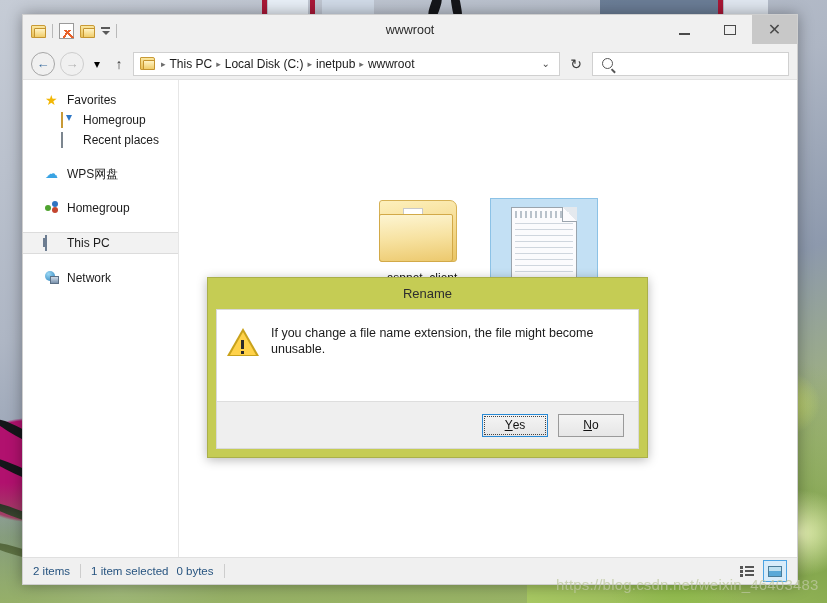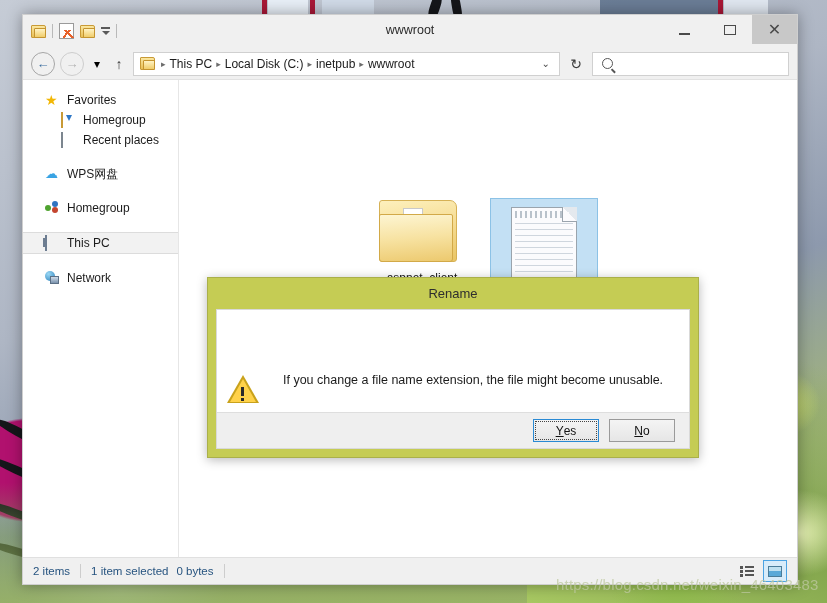--- a/index.html
+++ b/index.html
@@ -156,27 +156,27 @@
   #viewbtns{margin-left:auto;display:flex;align-items:center;gap:5px;}
   .vbtn{width:22px;height:20px;display:flex;align-items:center;justify-content:center;}
   .vbtn.active{border:1px solid #4ba3e3;background:#d8ecfa;}
   .gl-details{width:14px;height:11px;position:relative;}
   .gl-details:before{content:"";position:absolute;left:0;top:0;width:3px;height:11px;
     background:repeating-linear-gradient(180deg,#555 0 3px,transparent 3px 4px);}
   .gl-details:after{content:"";position:absolute;left:5px;top:0;width:9px;height:11px;
     background:repeating-linear-gradient(180deg,#555 0 2px,transparent 2px 4px);}
   .gl-icons{width:14px;height:11px;background:linear-gradient(180deg,#bfe0f0 0 45%,#5aa9d8 45% 100%);border:1px solid #4a7c99;box-sizing:border-box;}
   
-  #dialog{position:absolute;left:207px;top:277px;width:492px;height:181px;
+  #dialog{position:absolute;left:207px;top:277px;width:441px;height:181px;
     background:#c5cc54;border:1px solid #aab04a;box-sizing:border-box;
     box-shadow:0 2px 10px rgba(0,0,0,.28);}
   #dlg-title{height:31px;display:flex;align-items:center;justify-content:center;font-size:13px;color:#2e2e2e;}
   #dlg-body{position:absolute;left:8px;right:8px;top:31px;bottom:8px;background:#fff;border:1px solid #d9d9d9;box-sizing:border-box;
     display:flex;flex-direction:column;}
-  #dlg-msg{flex:1;display:flex;padding:16px 14px 8px 10px;gap:24px;margin-top:47px;}
+  #dlg-msg{flex:1;display:flex;padding:16px 14px 8px 10px;gap:12px;}
   #warn{width:32px;height:29px;position:relative;flex:0 0 auto;margin-top:2px;}
   #warn .tri{position:absolute;left:0;top:0;width:0;height:0;border-left:16px solid transparent;border-right:16px solid transparent;border-bottom:28px solid #c9a21b;}
   #warn .tri2{position:absolute;left:3px;top:4px;width:0;height:0;border-left:13px solid transparent;border-right:13px solid transparent;border-bottom:23px solid #ffd24a;}
   #warn .bang{position:absolute;left:14px;top:12px;width:3px;height:9px;background:#2a2a2a;}
   #warn .dot{position:absolute;left:14px;top:23px;width:3px;height:3px;background:#2a2a2a;}
   .dlg-line{font-size:12.5px;color:#1b1b1b;line-height:1.25;}
   .dlg-line.second{margin-top:14px;}
   #dlg-buttons{height:46px;background:#efefef;border-top:1px solid #dedede;display:flex;align-items:center;justify-content:flex-end;gap:10px;padding-right:14px;}
   .dbtn{width:66px;height:23px;font-size:12px;color:#111;display:flex;align-items:center;justify-content:center;
     background:linear-gradient(180deg,#f4f4f4,#e6e6e6);border:1px solid #9a9a9a;box-sizing:border-box;}

